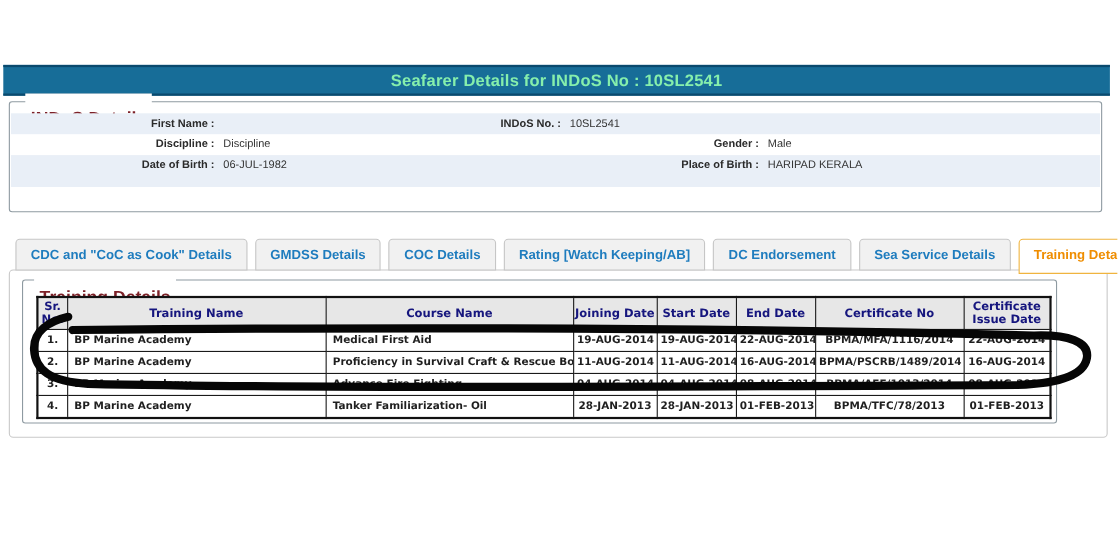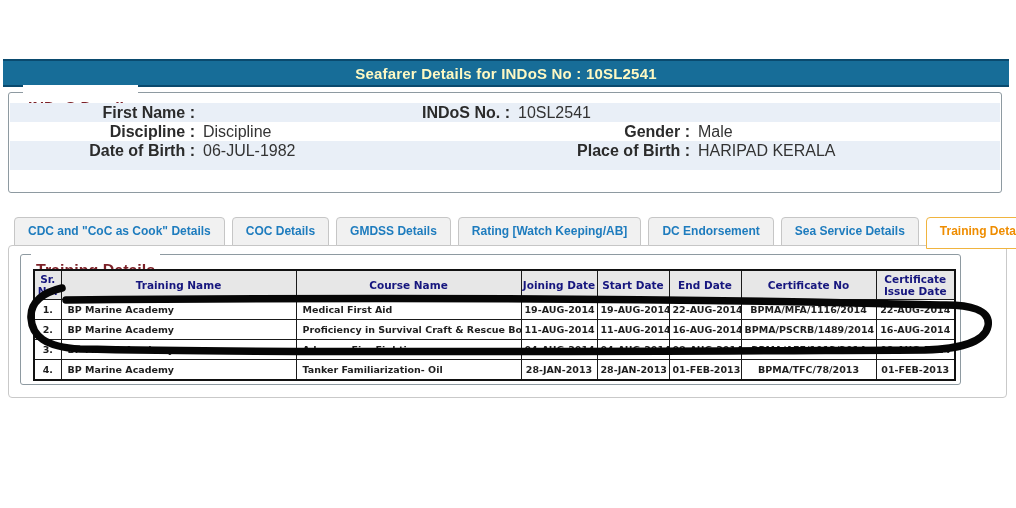--- a/index.html
+++ b/index.html
@@ -7,35 +7,35 @@
   #page {
     position:relative; width:1016px; height:508px; background:#ffffff;
     font-family:"Liberation Sans", sans-serif; overflow:hidden;
   }
   
   .title-bar {
     position:absolute; left:3px; top:59px; width:1006px; height:28px;
     background:#176d98; border-top:2px solid #0a4a6e; border-bottom:2px solid #0a4a6e;
     display:flex; align-items:center; justify-content:center;
   }
-  .title-bar span { color:#fef9c3; font-weight:bold; font-size:15px; letter-spacing:.2px; }
+  .title-bar span { color:#86efac; font-weight:bold; font-size:15px; letter-spacing:.2px; }
 
   
   .fieldset {
     position:absolute; border:1px solid #8e9aa1; border-radius:3px; background:#fff;
   }
   .legend {
     position:absolute; top:-8px; left:14px; background:#ffffff; padding:15px 5px;
     color:#7d2128; font-weight:bold; font-size:16px; white-space:nowrap;
   }
   #indos-fieldset { left:8px; top:92px; width:994px; height:101px; }
   .indos-rows { position:absolute; left:1px; right:1px; top:10px; }
   .field-row {
     display:grid; grid-template-columns:185px 315px 180px 1fr;
-    height:19px; align-items:center; font-size:16px;
+    height:19px; align-items:center; font-size:10px;
   }
   .field-row.alt { background:#e9eff7; }
   .field-label { text-align:right; font-weight:bold; color:#2b2b2b; white-space:nowrap; }
   .field-value { padding-left:8px; color:#333; white-space:nowrap; }
   .field-row.spacer { height:10px; }
 
   
   .tabs {
     position:absolute; left:14px; top:217px; display:flex; gap:7px; z-index:3; align-items:flex-start;
   }
@@ -110,22 +110,22 @@
         <span class="field-value">06-JUL-1982</span>
         <span class="field-label">Place of Birth :</span>
         <span class="field-value">HARIPAD KERALA</span>
       </div>
       <div class="field-row alt spacer"></div>
     </div>
   </div>
 
   <div class="tabs">
     <div class="tab">CDC and "CoC as Cook" Details</div>
+    <div class="tab">GMDSS Details</div>
     <div class="tab">COC Details</div>
-    <div class="tab">GMDSS Details</div>
     <div class="tab">Rating [Watch Keeping/AB]</div>
     <div class="tab">DC Endorsement</div>
     <div class="tab">Sea Service Details</div>
     <div class="tab active">Training Details</div>
   </div>
 
   <div class="panel"></div>
 
   <div class="fieldset" id="training-fieldset">
     <span class="legend" style="left:10px">Training Details</span>

